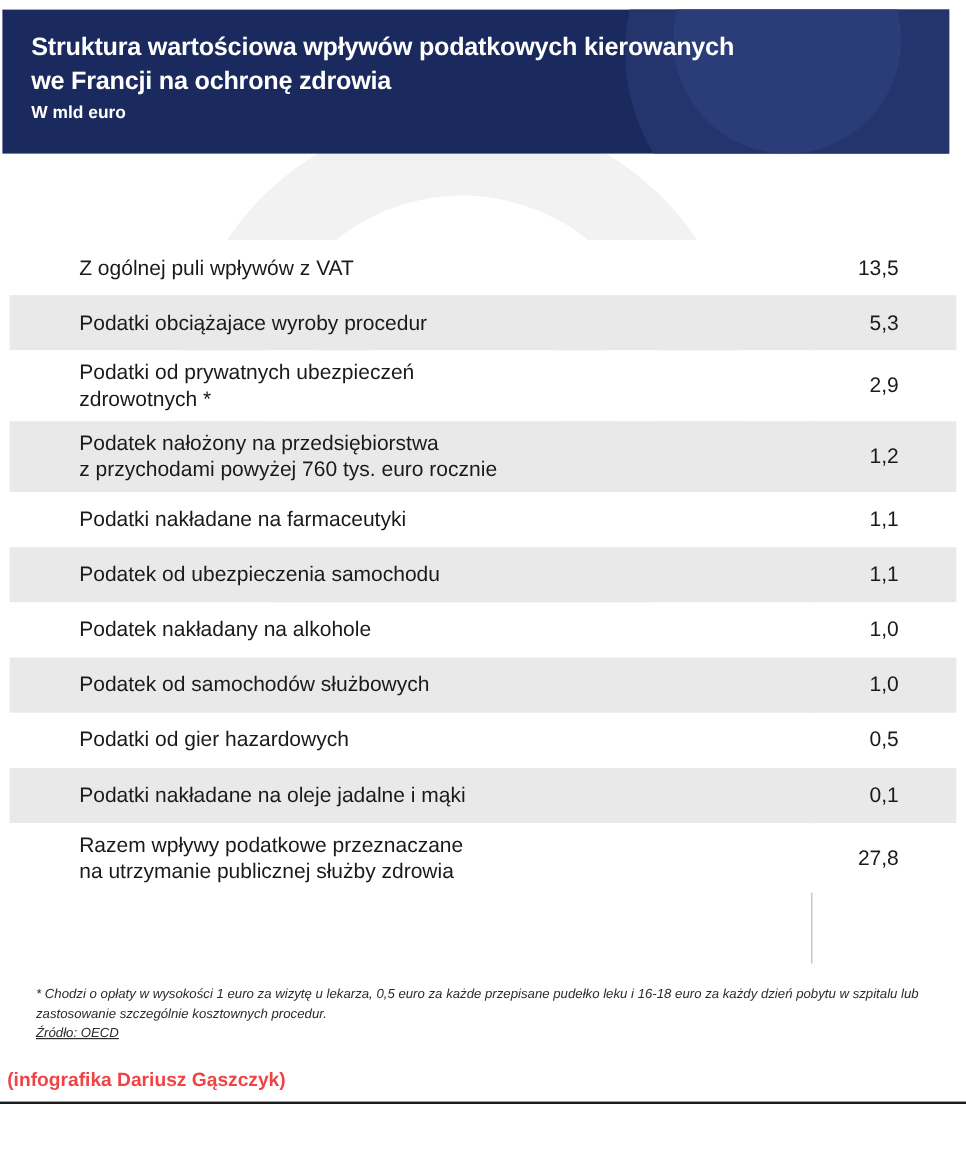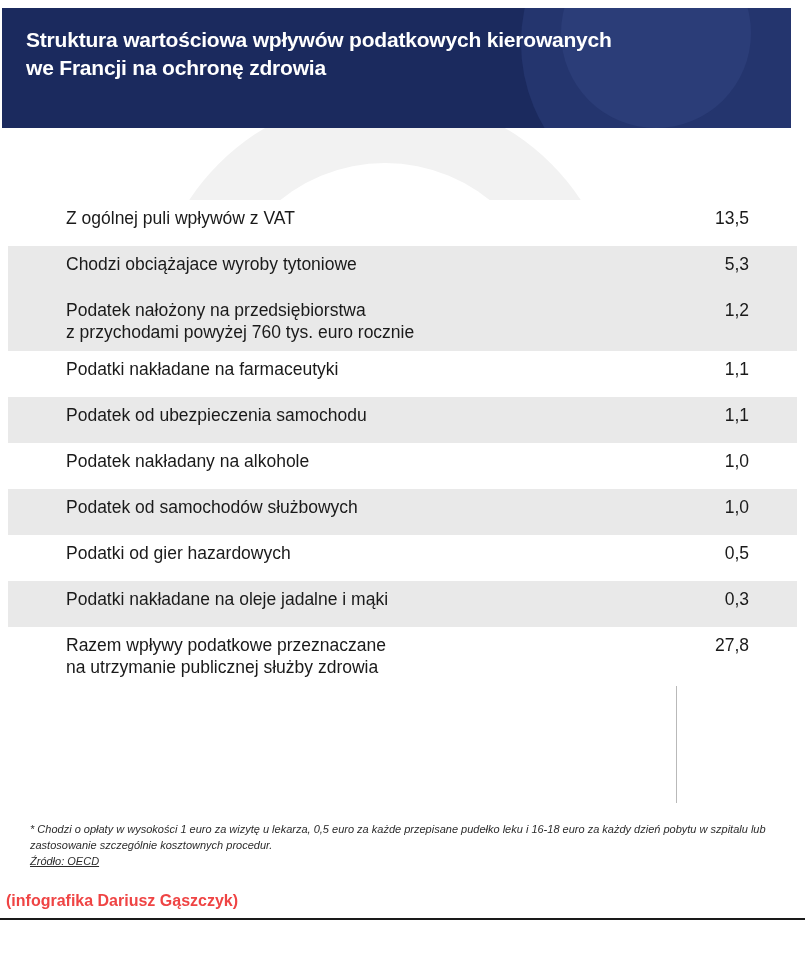--- a/index.html
+++ b/index.html
@@ -108,20 +108,21 @@
   
   .table {
     position: absolute;
     left: 8px;
     top: 200px;
     width: 789px;
   }
   .row {
     position: relative;
     display: flex;
+    align-items: center;
     min-height: 46px;
     box-sizing: border-box;
     padding: 7px 0 7px 0;
   }
   .row.odd { background: #ffffff; }
   .row.even { background: #e9e9e9; }
 
   .row-label {
     flex: 1 1 auto;
     padding-left: 58px;
@@ -195,32 +196,38 @@
   <div class="wm wm2"></div>
   <div class="wm wm3"></div>
   <div class="wm wm4"></div>
 
   <div class="header">
     <div class="header-deco"></div>
     <div class="header-deco2"></div>
     <div class="header-text">
       <div class="header-title">Struktura wartościowa wpływów podatkowych kierowanych
 we Francji na ochronę zdrowia</div>
+      <div class="header-sub">W mld euro</div>
     </div>
   </div>
 
   <div class="vrule"></div>
   <div class="table" id="table-body">
       <div class="row odd">
         <div class="row-label">Z ogólnej puli wpływów z VAT</div>
         <div class="row-value">13,5</div>
       </div>
       <div class="row even">
-        <div class="row-label">Chodzi obciążajace wyroby tytoniowe</div>
+        <div class="row-label">Podatki obciążajace wyroby procedur</div>
         <div class="row-value">5,3</div>
+      </div>
+      <div class="row odd">
+        <div class="row-label">Podatki od prywatnych ubezpieczeń
+zdrowotnych *</div>
+        <div class="row-value">2,9</div>
       </div>
       <div class="row even">
         <div class="row-label">Podatek nałożony na przedsiębiorstwa
 z przychodami powyżej 760 tys. euro rocznie</div>
         <div class="row-value">1,2</div>
       </div>
       <div class="row odd">
         <div class="row-label">Podatki nakładane na farmaceutyki</div>
         <div class="row-value">1,1</div>
       </div>
@@ -235,21 +242,21 @@
       <div class="row even">
         <div class="row-label">Podatek od samochodów służbowych</div>
         <div class="row-value">1,0</div>
       </div>
       <div class="row odd">
         <div class="row-label">Podatki od gier hazardowych</div>
         <div class="row-value">0,5</div>
       </div>
       <div class="row even">
         <div class="row-label">Podatki nakładane na oleje jadalne i mąki</div>
-        <div class="row-value">0,3</div>
+        <div class="row-value">0,1</div>
       </div>
       <div class="row odd total">
         <div class="row-label">Razem wpływy podatkowe przeznaczane
 na utrzymanie publicznej służby zdrowia</div>
         <div class="row-value">27,8</div>
       </div>
     </div>
 
   <div class="footnote">
     <div>* Chodzi o opłaty w wysokości 1 euro za wizytę u lekarza, 0,5 euro za każde przepisane pudełko leku i 16-18 euro za każdy dzień pobytu w szpitalu lub zastosowanie szczególnie kosztownych procedur.</div>

